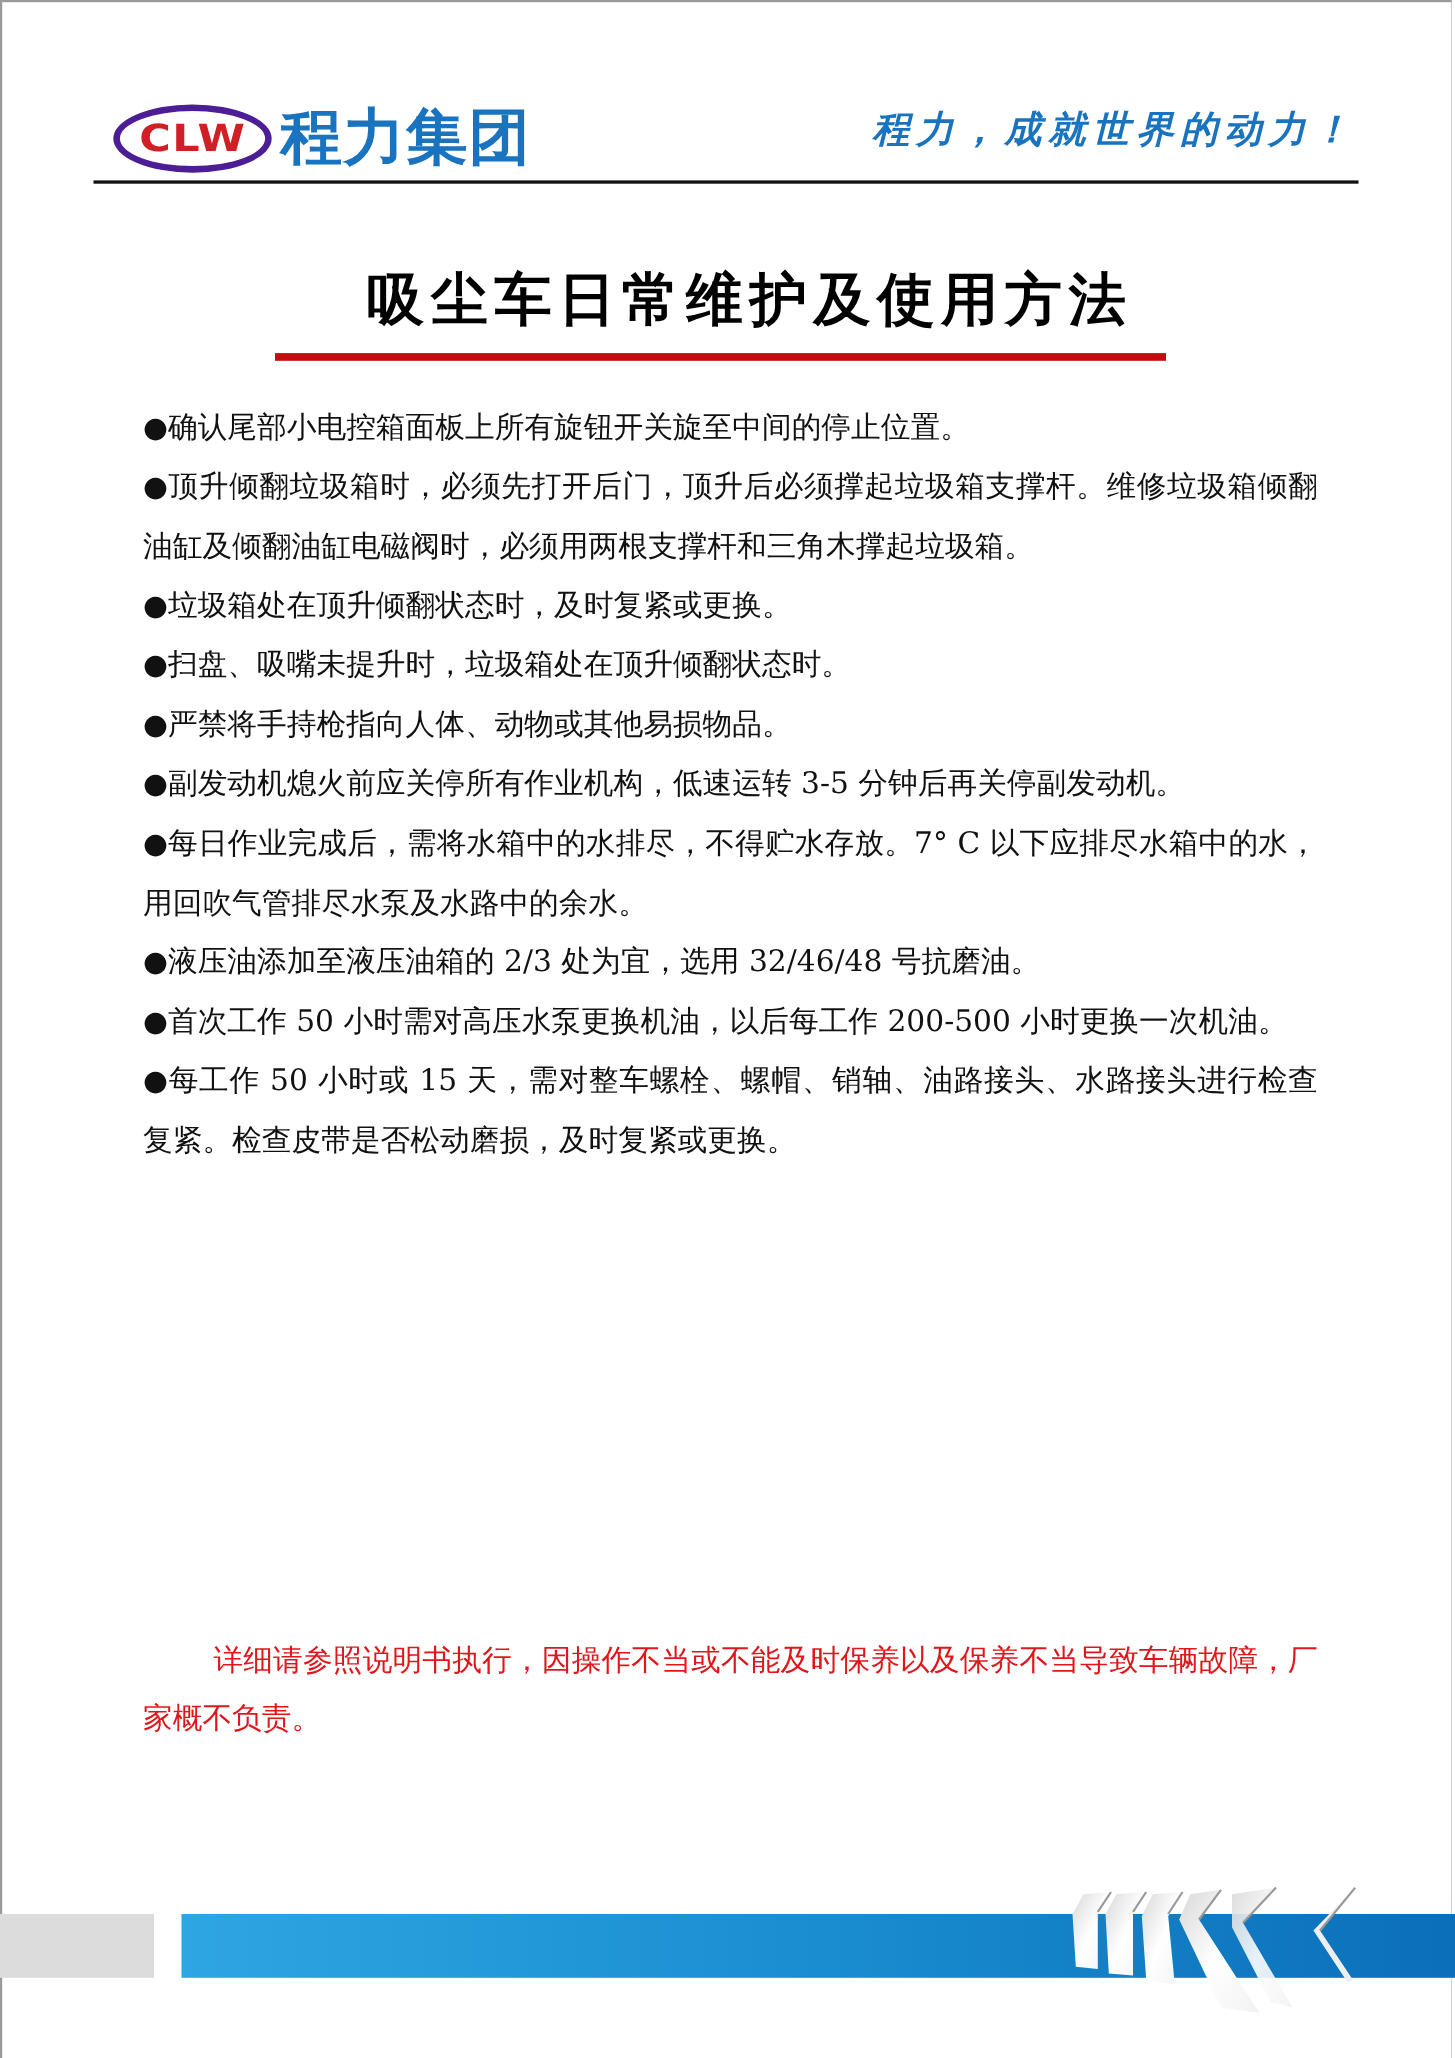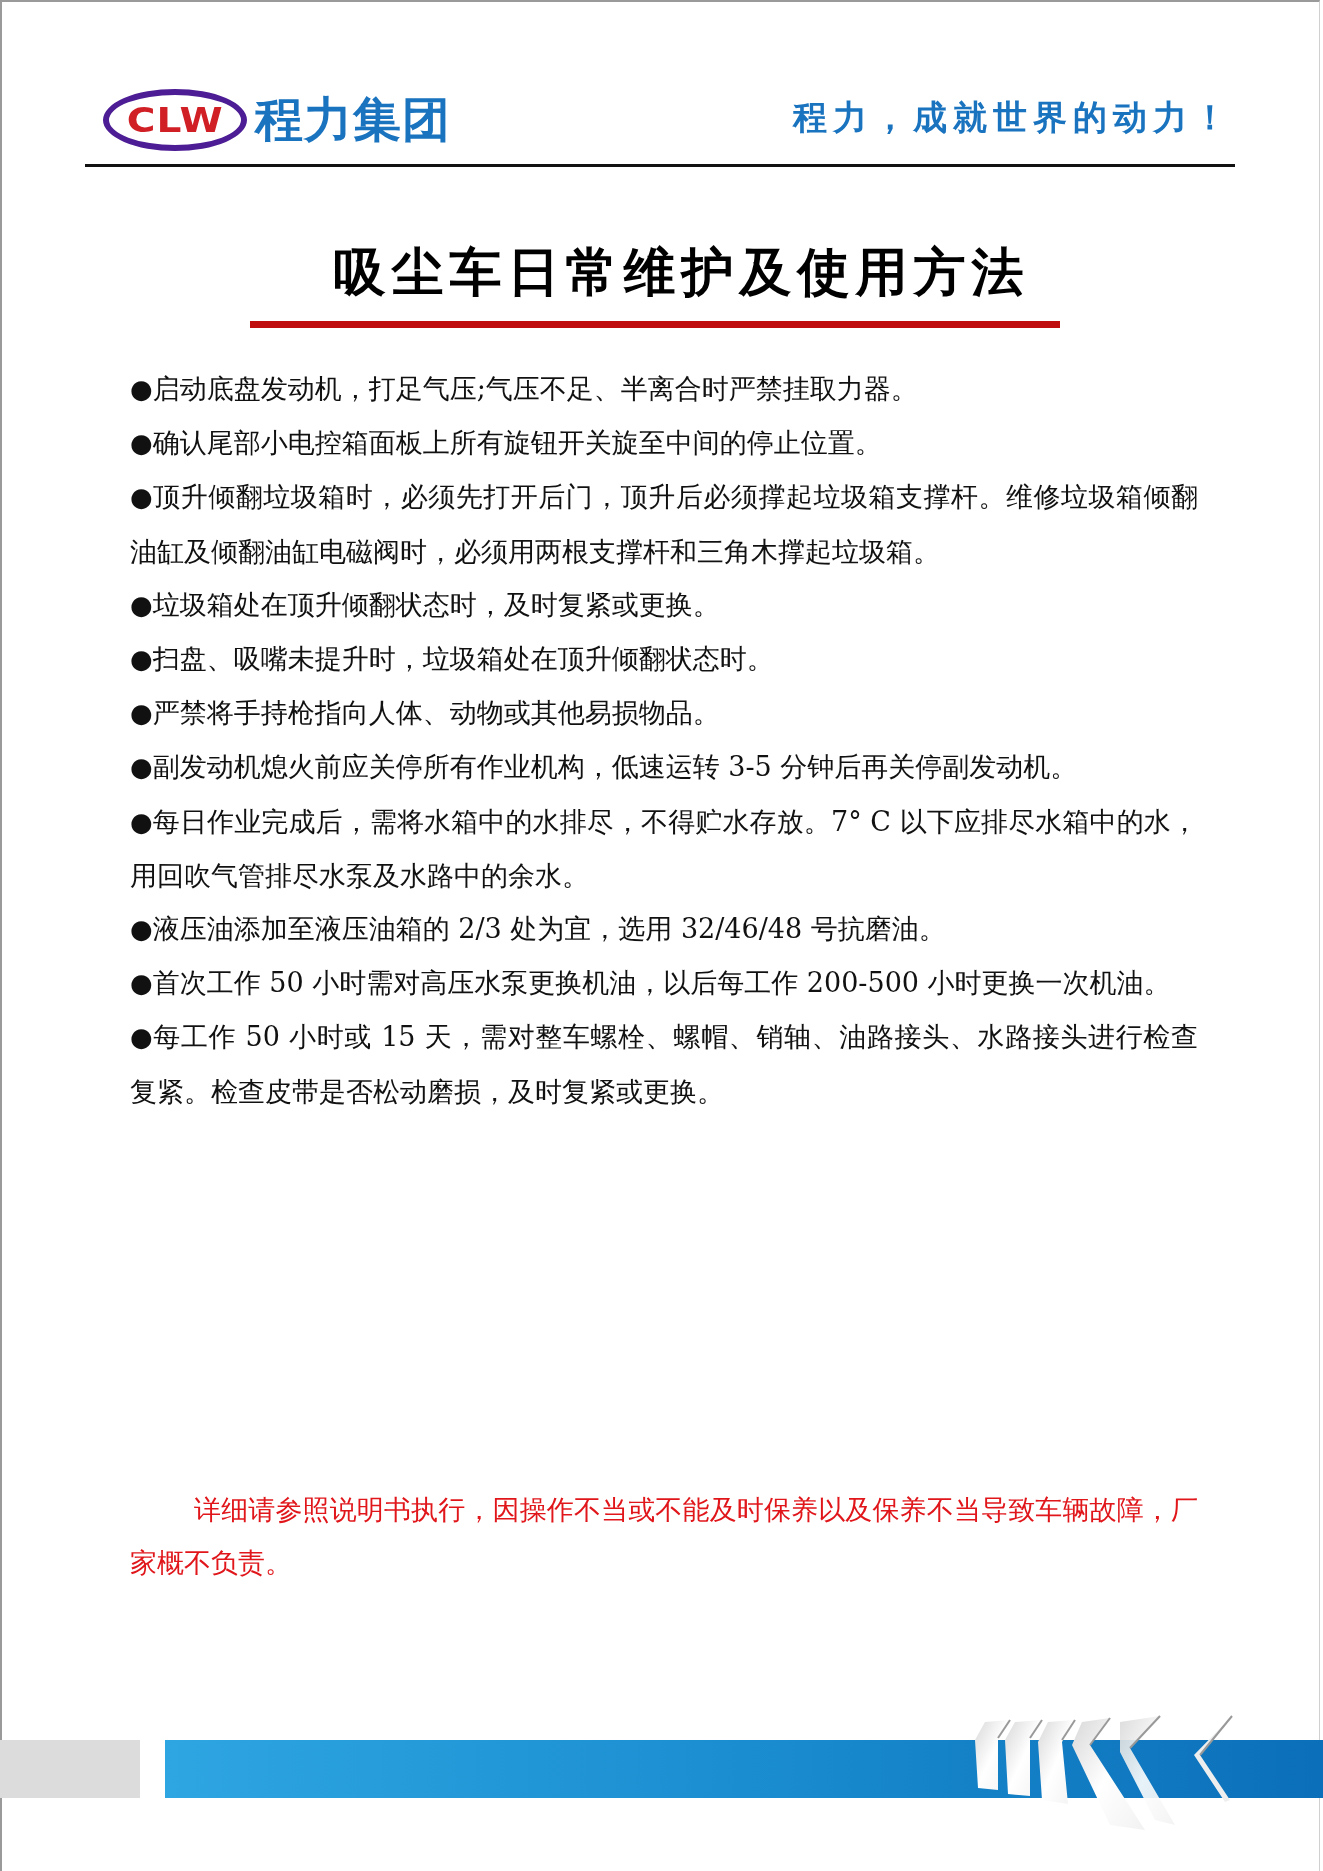--- a/index.html
+++ b/index.html
@@ -8,23 +8,23 @@
     .page-border { position: absolute; left: 0; top: 0; width: 1320px; height: 1871px;
                    border-top: 2px solid #9a9a9a; border-left: 2px solid #9a9a9a; border-right: 1px solid #d0d0d0;
                    box-sizing: border-box; pointer-events: none; }
     .header { position: absolute; left: 0; top: 0; width: 1323px; height: 170px; }
     .logo { position: absolute; left: 103px; top: 88px; display: flex; align-items: center; }
     .logo-oval { width: 144px; height: 62px; border: 6px solid #4c1d95; border-radius: 50%;
                  box-sizing: border-box; display: flex; align-items: center; justify-content: center; }
     .logo-oval span { font-family: "DejaVu Sans", sans-serif; font-weight: bold; font-size: 34px;
                       color: #d11f26; letter-spacing: 1px; transform: scaleX(1.15); display: inline-block; }
     .logo-name { margin-left: 8px; font-family: "DejaVu Sans", sans-serif; font-weight: bold;
-                 font-size: 48px; color: #1a73bf; letter-spacing: 1px; }
+                 font-size: 56px; color: #1a73bf; letter-spacing: 1px; }
     .slogan { position: absolute; right: 90px; top: 95px; font-family: "DejaVu Serif", serif;
-              font-weight: bold; font-size: 34px; color: #1a73bf; letter-spacing: 6px; }
+              font-weight: bold; font-style: italic; font-size: 34px; color: #1a73bf; letter-spacing: 6px; }
     .header-rule { position: absolute; left: 85px; top: 164px; width: 1150px; height: 3px; background: #111; }
     .title { position: absolute; left: 0; top: 238px; width: 1323px; text-align: center;
              font-family: "DejaVu Sans", sans-serif; font-weight: bold; font-size: 52px; color: #000;
              letter-spacing: 6px; margin-left: 20px; }
     .title-rule { position: absolute; left: 250px; top: 321px; width: 810px; height: 7px; background: #c00d0d; }
     .body-text { position: absolute; left: 130px; top: 362px; width: 1068px;
                  font-size: 27px; line-height: 53.2px; color: #111; }
     .item { margin: 0; text-align: justify; }
     .bullet { font-family: "DejaVu Sans", sans-serif; font-size: 26px; }
     .notice { position: absolute; left: 130px; top: 1483px; width: 1068px; font-size: 27px;
@@ -47,21 +47,20 @@
     <div class="logo-name">程力集团</div>
   </div>
   <div class="slogan">程力，成就世界的动力！</div>
   <div class="header-rule"></div>
 </div>
 
 <div class="title">吸尘车日常维护及使用方法</div>
 <div class="title-rule"></div>
 
 <div class="body-text">
-  <p class="item"><span class="bullet">●</span><span>启动底盘发动机，打足气压;气压不足、半离合时严禁挂取力器。</span></p>
   <p class="item"><span class="bullet">●</span><span>确认尾部小电控箱面板上所有旋钮开关旋至中间的停止位置。</span></p>
   <p class="item"><span class="bullet">●</span><span>顶升倾翻垃圾箱时，必须先打开后门，顶升后必须撑起垃圾箱支撑杆。维修垃圾箱倾翻油缸及倾翻油缸电磁阀时，必须用两根支撑杆和三角木撑起垃圾箱。</span></p>
   <p class="item"><span class="bullet">●</span><span>垃圾箱处在顶升倾翻状态时，及时复紧或更换。</span></p>
   <p class="item"><span class="bullet">●</span><span>扫盘、吸嘴未提升时，垃圾箱处在顶升倾翻状态时。</span></p>
   <p class="item"><span class="bullet">●</span><span>严禁将手持枪指向人体、动物或其他易损物品。</span></p>
   <p class="item"><span class="bullet">●</span><span>副发动机熄火前应关停所有作业机构，低速运转 3-5 分钟后再关停副发动机。</span></p>
   <p class="item"><span class="bullet">●</span><span>每日作业完成后，需将水箱中的水排尽，不得贮水存放。7° C 以下应排尽水箱中的水，用回吹气管排尽水泵及水路中的余水。</span></p>
   <p class="item"><span class="bullet">●</span><span>液压油添加至液压油箱的 2/3 处为宜，选用 32/46/48 号抗磨油。</span></p>
   <p class="item"><span class="bullet">●</span><span>首次工作 50 小时需对高压水泵更换机油，以后每工作 200-500 小时更换一次机油。</span></p>
   <p class="item"><span class="bullet">●</span><span>每工作 50 小时或 15 天，需对整车螺栓、螺帽、销轴、油路接头、水路接头进行检查复紧。检查皮带是否松动磨损，及时复紧或更换。</span></p>

